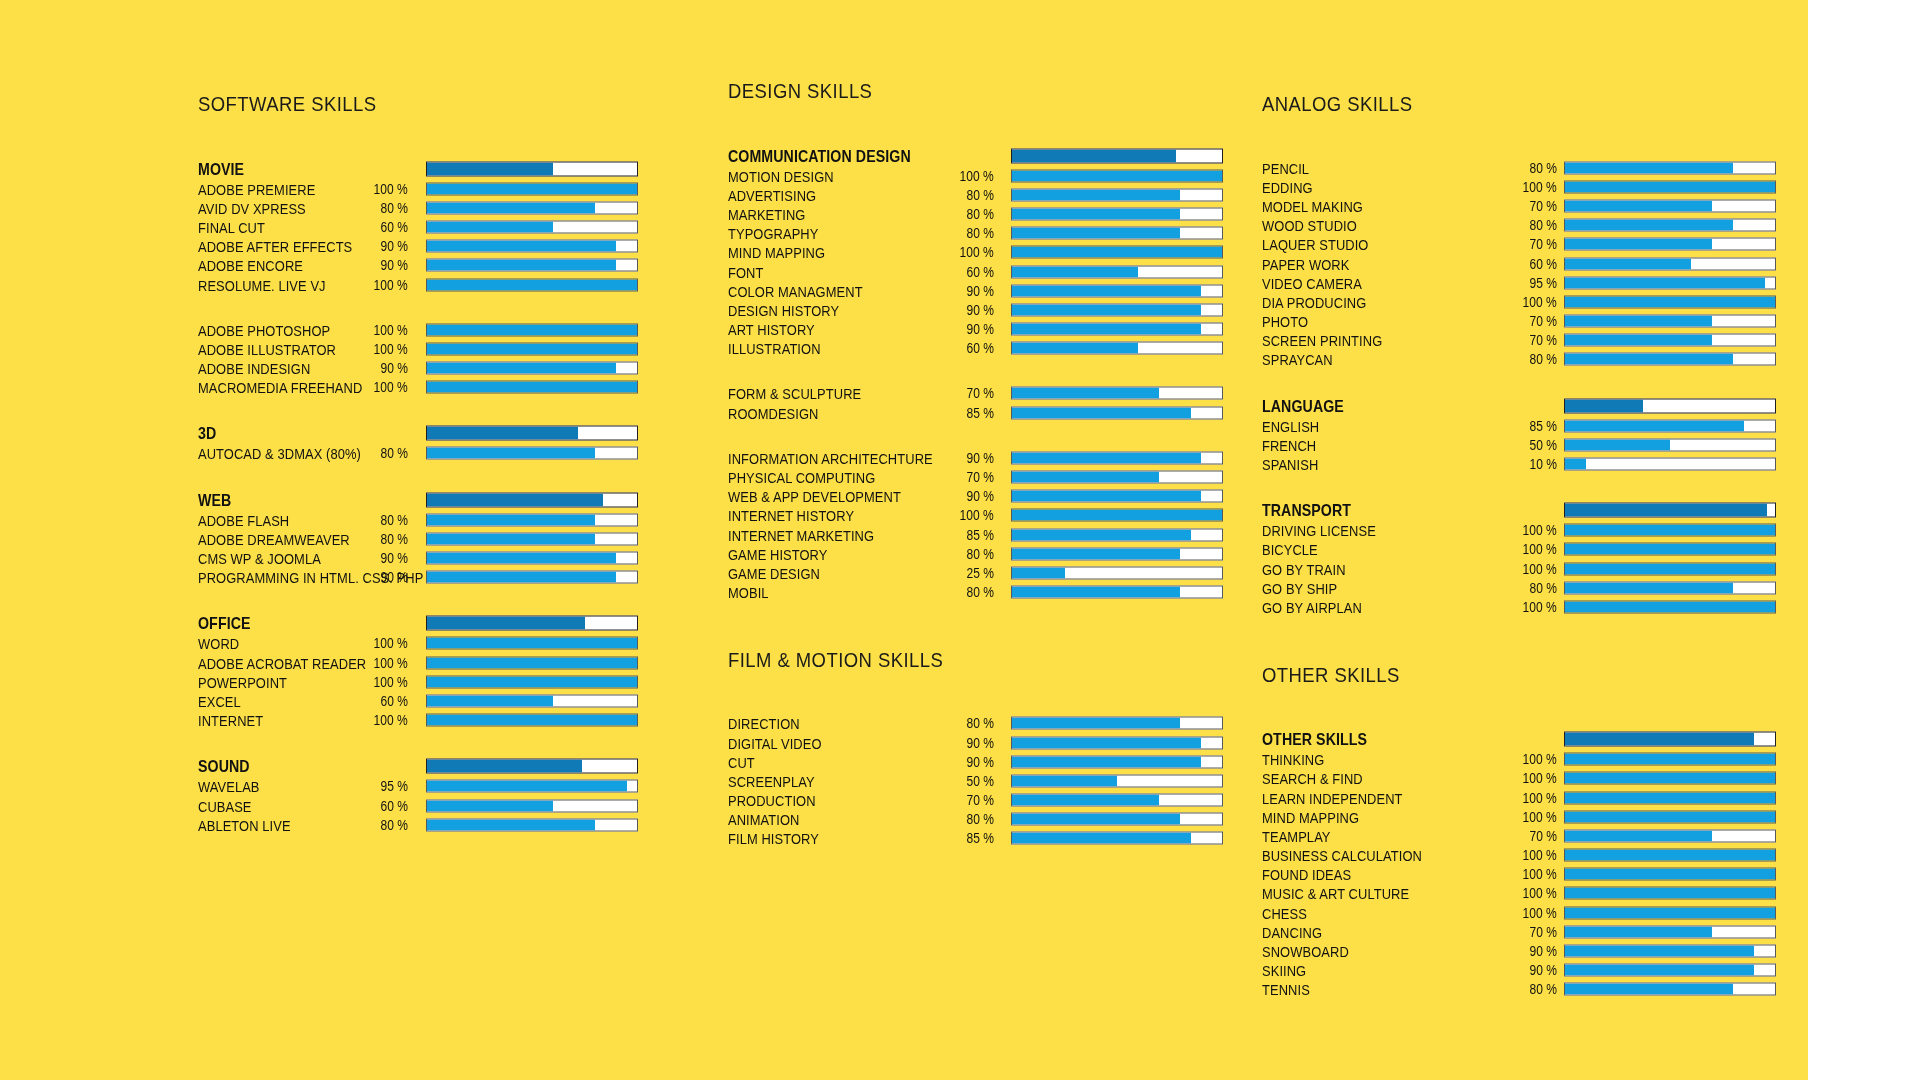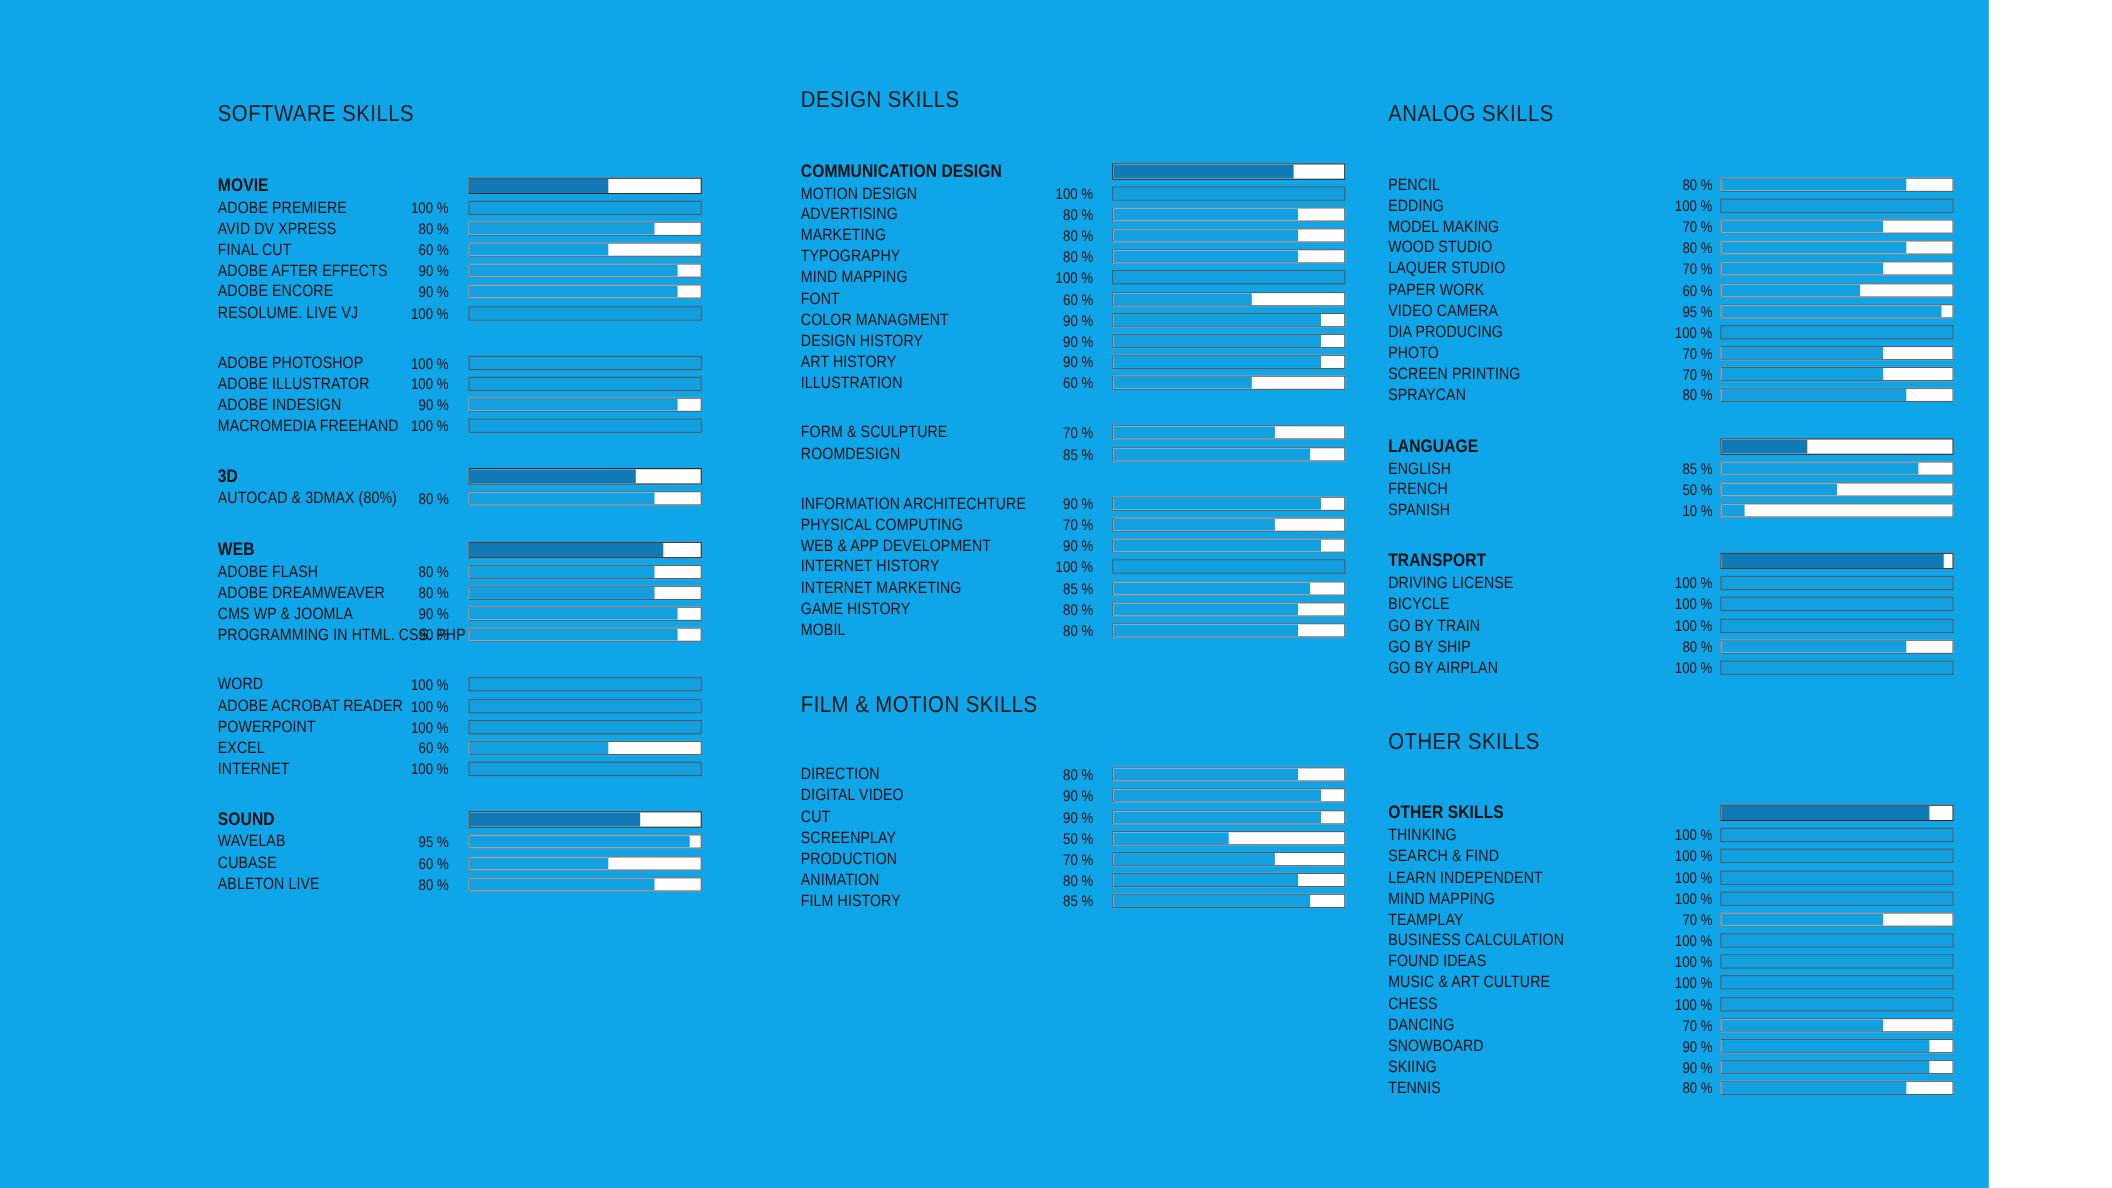--- a/index.html
+++ b/index.html
@@ -5,21 +5,21 @@
   * { box-sizing: border-box; margin: 0; padding: 0; }
   html, body {
     width: 1920px; height: 1080px;
     background: #ffffff;
     font-family: "Liberation Sans", sans-serif;
     overflow: hidden;
   }
   #page {
     position: relative;
     width: 1808px; height: 1080px;
-    background: #0ea5e9;
+    background: #fde047;
   }
 
   .column { position: absolute; top: 0; }
   #col-1 { left: 198px; width: 520px; }
   #col-2 { left: 728px; width: 520px; }
   #col-3 { left: 1262px; width: 530px; }
 
   .col-title {
     font-size: 21px;
     letter-spacing: 0.5px;
@@ -229,20 +229,26 @@
           </div>
         </div>
         <div class="row">
           <div class="label">PROGRAMMING IN HTML. CSS. PHP</div>
           <div class="pct">90 %</div>
           <div class="bar">
             <div class="fill" style="width: 90%;"></div>
           </div>
         </div>
         <div class="spacer-md"></div>
+        <div class="row group-head">
+          <div class="label bold">OFFICE</div>
+          <div class="bar head">
+            <div class="fill dark" style="width: 75%;"></div>
+          </div>
+        </div>
         <div class="row">
           <div class="label">WORD</div>
           <div class="pct">100 %</div>
           <div class="bar">
             <div class="fill" style="width: 100%;"></div>
           </div>
         </div>
         <div class="row">
           <div class="label">ADOBE ACROBAT READER</div>
           <div class="pct">100 %</div>
@@ -431,20 +437,27 @@
           <div class="pct">85 %</div>
           <div class="bar">
             <div class="fill" style="width: 85%;"></div>
           </div>
         </div>
         <div class="row">
           <div class="label">GAME HISTORY</div>
           <div class="pct">80 %</div>
           <div class="bar">
             <div class="fill" style="width: 80%;"></div>
+          </div>
+        </div>
+        <div class="row">
+          <div class="label">GAME DESIGN</div>
+          <div class="pct">25 %</div>
+          <div class="bar">
+            <div class="fill" style="width: 25%;"></div>
           </div>
         </div>
         <div class="row">
           <div class="label">MOBIL</div>
           <div class="pct">80 %</div>
           <div class="bar">
             <div class="fill" style="width: 80%;"></div>
           </div>
         </div>
       </div>

